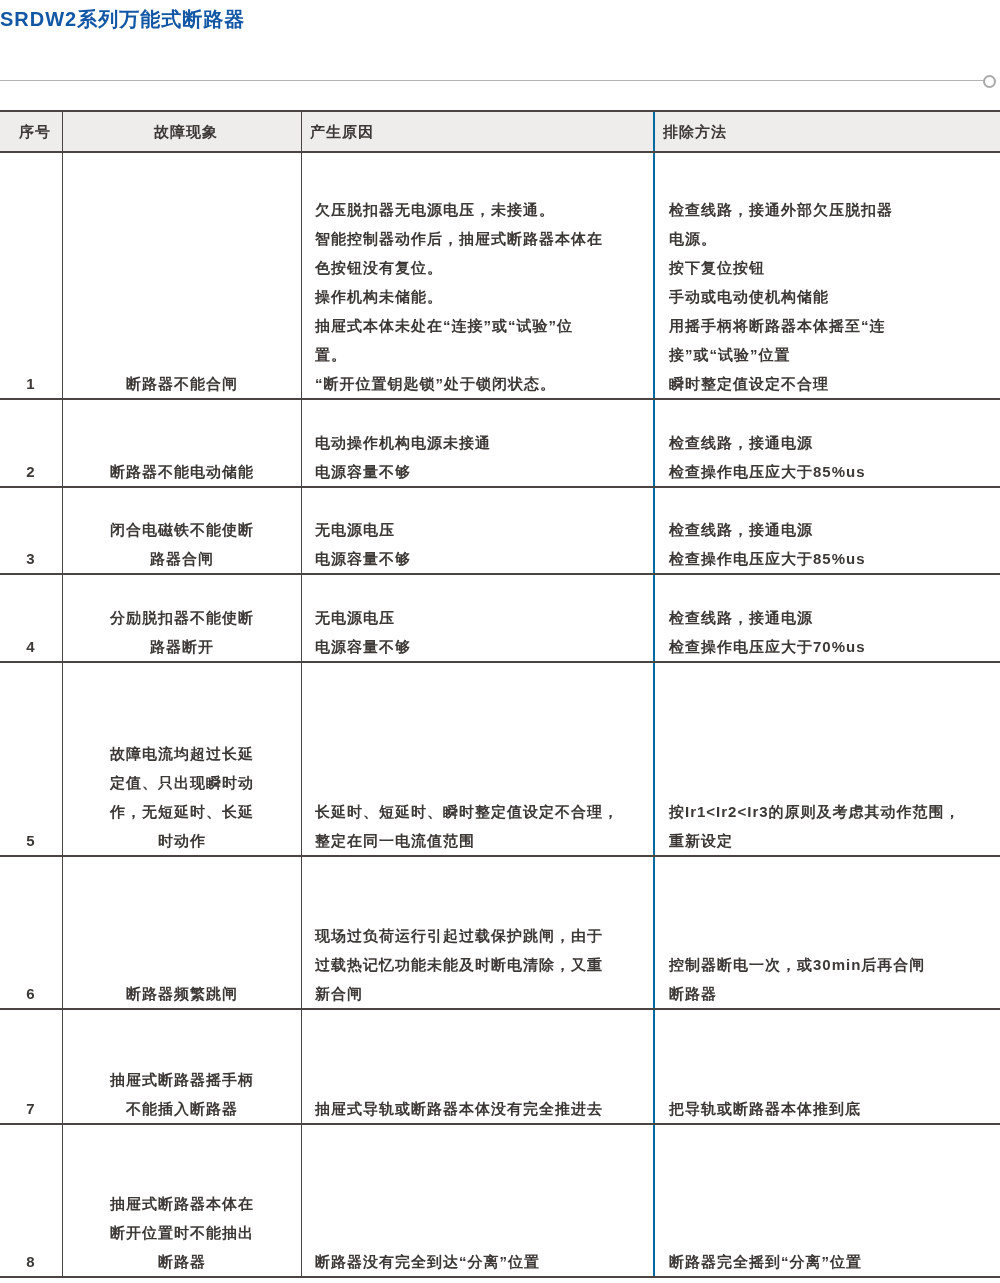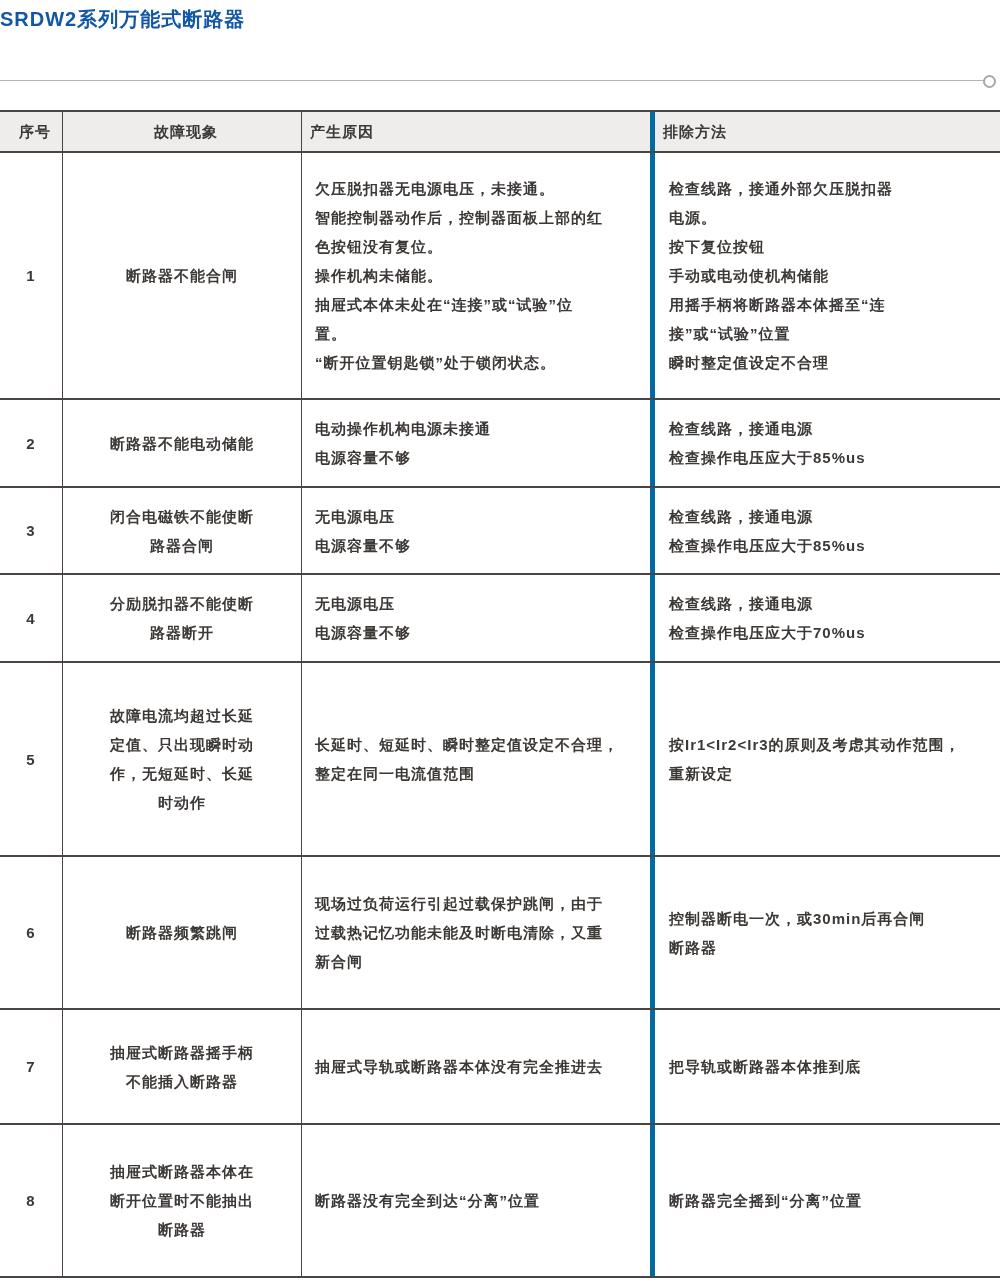--- a/index.html
+++ b/index.html
@@ -43,26 +43,26 @@
   }
   .thead .cell{justify-content:center;padding-left:8px;}
   .trow{
     display:flex;
     box-sizing:border-box;
     border-bottom:2px solid #4a4442;
     background:#ffffff;
   }
   .cell{
     box-sizing:border-box;
-    display:flex;flex-direction:column;justify-content:center;
+    display:flex;flex-direction:column;justify-content:flex-end;
     line-height:29px;
   }
   .c-no{width:63px;border-right:1px solid #4a4442;text-align:center;}
   .c-ph{width:239px;border-right:1px solid #4a4442;text-align:center;}
-  .c-ca{width:353px;border-right:5px solid #0369a1;text-align:left;padding-left:13px;}
+  .c-ca{width:353px;border-right:2px solid #0369a1;text-align:left;padding-left:13px;}
   .c-re{flex:1;text-align:left;padding-left:14px;}
   .line{white-space:nowrap;}
 </style>
 </head>
 <body>
 
 <div class="page">
 
   <div class="page-title">SRDW2系列万能式断路器</div>
 
@@ -81,21 +81,21 @@
     <div id="table-body">
         <div class="trow" style="height: 247px;">
           <div class="cell c-no">
             <div class="line">1</div>
           </div>
           <div class="cell c-ph">
             <div class="line">断路器不能合闸</div>
           </div>
           <div class="cell c-ca">
             <div class="line">欠压脱扣器无电源电压，未接通。</div>
-            <div class="line">智能控制器动作后，控制器面板上部的红</div>
+            <div class="line">智能控制器动作后，抽屉式断路器本体在</div>
             <div class="line">色按钮没有复位。</div>
             <div class="line">操作机构未储能。</div>
             <div class="line">抽屉式本体未处在“连接”或“试验”位</div>
             <div class="line">置。</div>
             <div class="line">“断开位置钥匙锁”处于锁闭状态。</div>
           </div>
           <div class="cell c-re">
             <div class="line">检查线路，接通外部欠压脱扣器</div>
             <div class="line">电源。</div>
             <div class="line">按下复位按钮</div>

